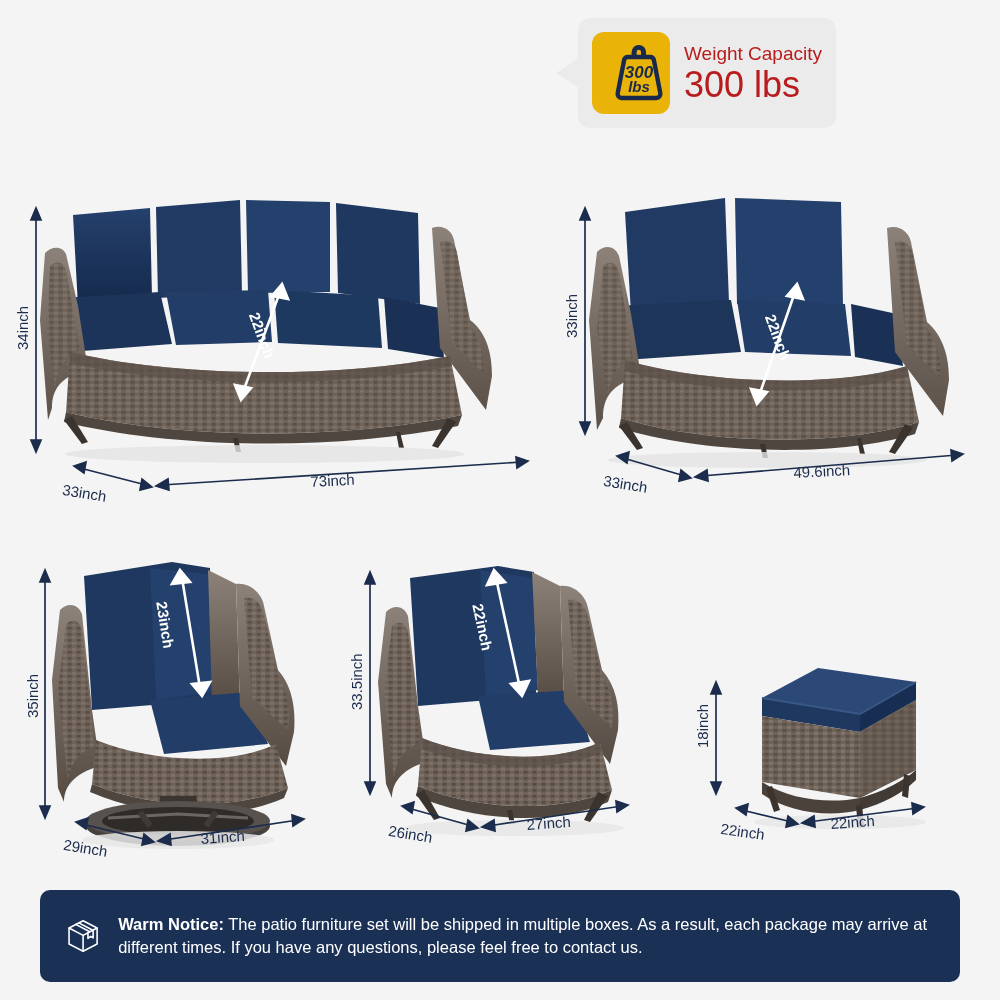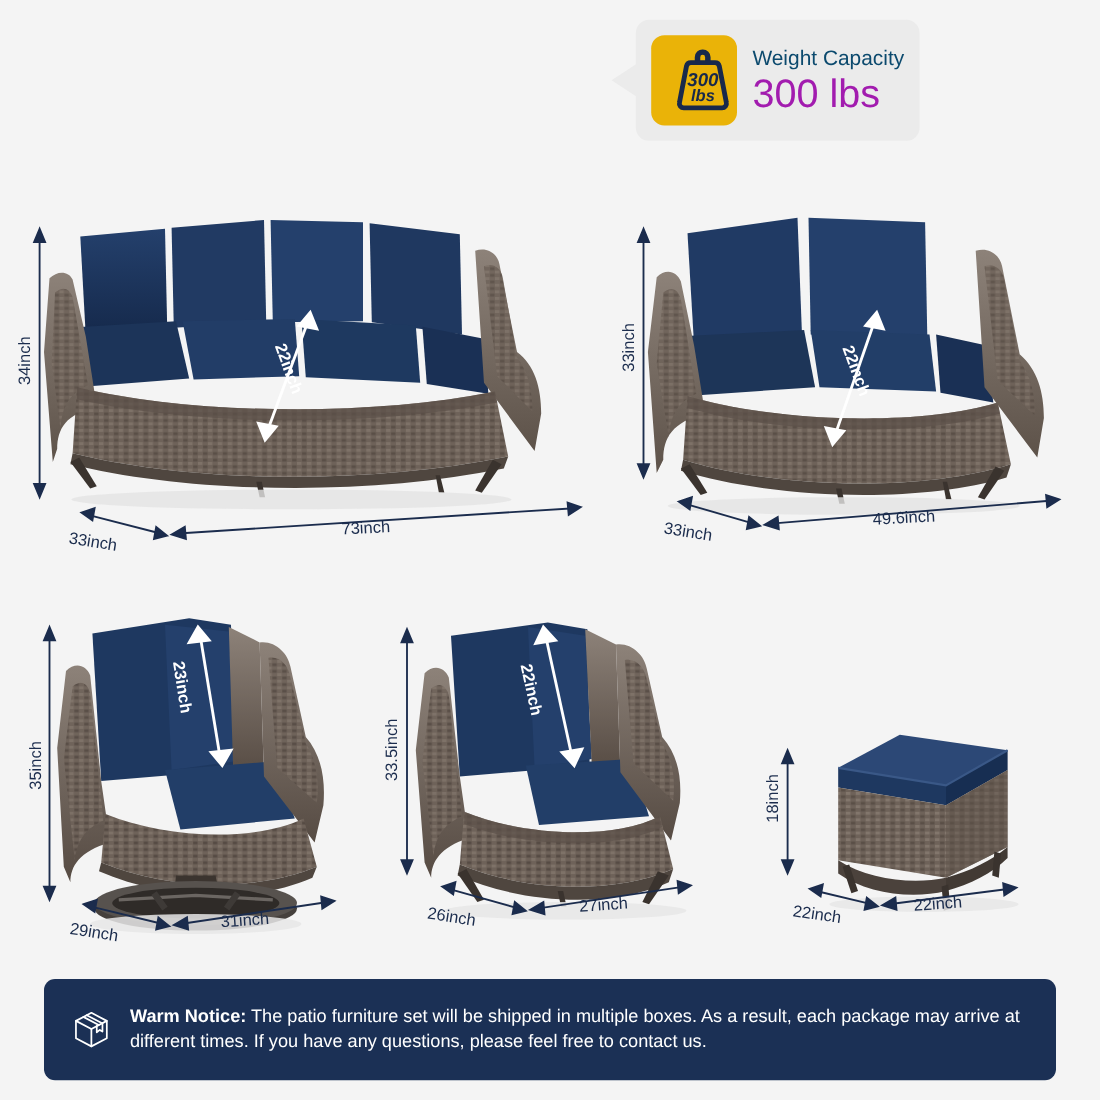--- a/index.html
+++ b/index.html
@@ -30,22 +30,22 @@
   .badge{
     position:absolute;left:22px;top:0;width:258px;height:110px;
     background:#ebebeb;border-radius:12px;
     display:flex;align-items:center;gap:14px;padding:0 14px;box-sizing:border-box;
   }
   .badge-icon-tile{
     width:78px;height:82px;background:#eab308;border-radius:12px;
     display:flex;align-items:center;justify-content:flex-end;flex:0 0 auto;
   }
   .badge-texts{display:flex;flex-direction:column;justify-content:center;line-height:1;}
-  .badge-cap{font-size:19px;color:#0c4a6e;margin-bottom:4px;}
-  .badge-val{font-size:36px;color:#a21caf;}
+  .badge-cap{font-size:19px;color:#b91c1c;margin-bottom:4px;}
+  .badge-val{font-size:36px;color:#b91c1c;}
 
   
   .item{position:absolute;}
   .canvas{position:absolute;inset:0;}
 
   
   .dim{
     position:absolute;font-size:15px;color:#1b2c4d;white-space:nowrap;
     transform-origin:0 0;
   }

